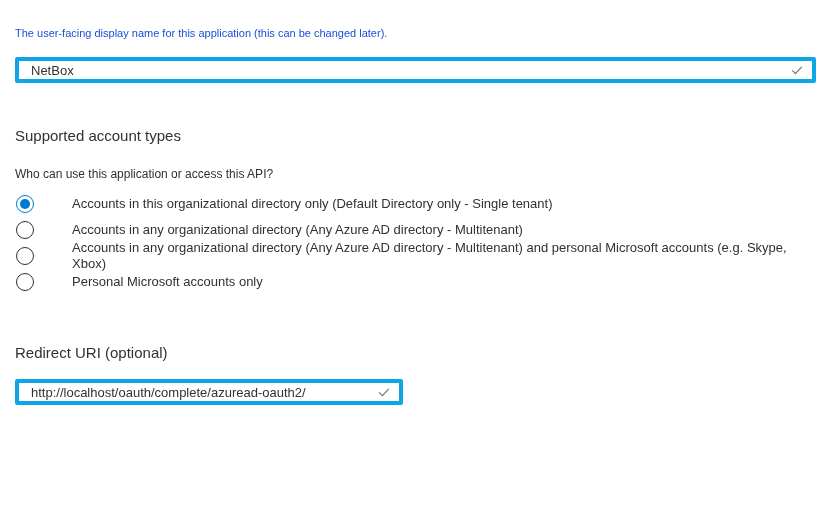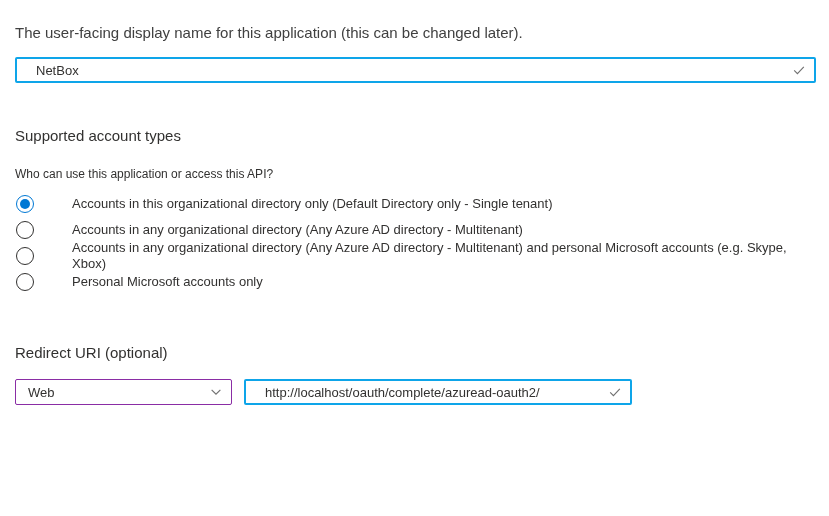--- a/index.html
+++ b/index.html
@@ -17,36 +17,35 @@
     line-height: 20px;
     font-weight: 400;
     color: #323130;
   }
   .required-marker {
     color: #e81123;
     margin-right: 4px;
     font-size: 14px;
   }
   .desc-text {
-    font-size: 15px;
+    font-size: 11px;
     line-height: 16px;
-    color: #404040;
+    color: #1d4ed8;
     margin-top: 13px;
   }
 
   
   .input-wrap {
     position: relative;
     height: 26px;
-    border: 2px solid #0ea5e9;
+    border: 4px solid #0ea5e9;
     border-radius: 2px;
     background: #ffffff;
     display: flex;
     align-items: flex-start;
-    padding-left: 7px;
   }
   .input-wrap input {
     border: none;
     outline: none;
     background: transparent;
     width: 100%;
     height: 100%;
     font-family: "Liberation Sans", sans-serif;
     font-size: 13px;
     color: #323130;
@@ -173,28 +172,20 @@
         <span class="radio-label">Personal Microsoft accounts only</span>
       </div>
     </div>
 
   </div>
 
   <div class="sec-redirect">
     <div class="section-title">Redirect URI (optional)</div>
 
     <div class="uri-row">
-      <div class="platform-select">
-        <span>Web</span>
-        <span class="trail-icon">
-          <svg width="14" height="14" viewBox="0 0 16 16">
-              <path d="M3 5.5 L8 10.5 L13 5.5" fill="none" stroke="#707070" stroke-width="1.3"></path>
-            </svg>
-        </span>
-      </div>
       <div class="input-wrap uri-input-wrap">
         <input type="text" value="http://localhost/oauth/complete/azuread-oauth2/" style="">
         <span class="trail-icon">
           <svg width="14" height="14" viewBox="0 0 16 16">
               <path d="M2.5 8.5 L6.2 12.2 L13.5 4.5" fill="none" stroke="#707070" stroke-width="1.3"></path>
             </svg>
         </span>
       </div>
     </div>
   </div>

